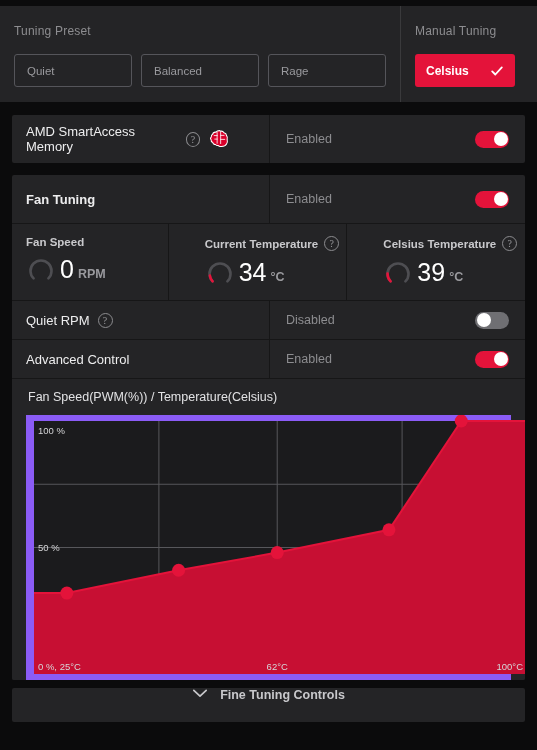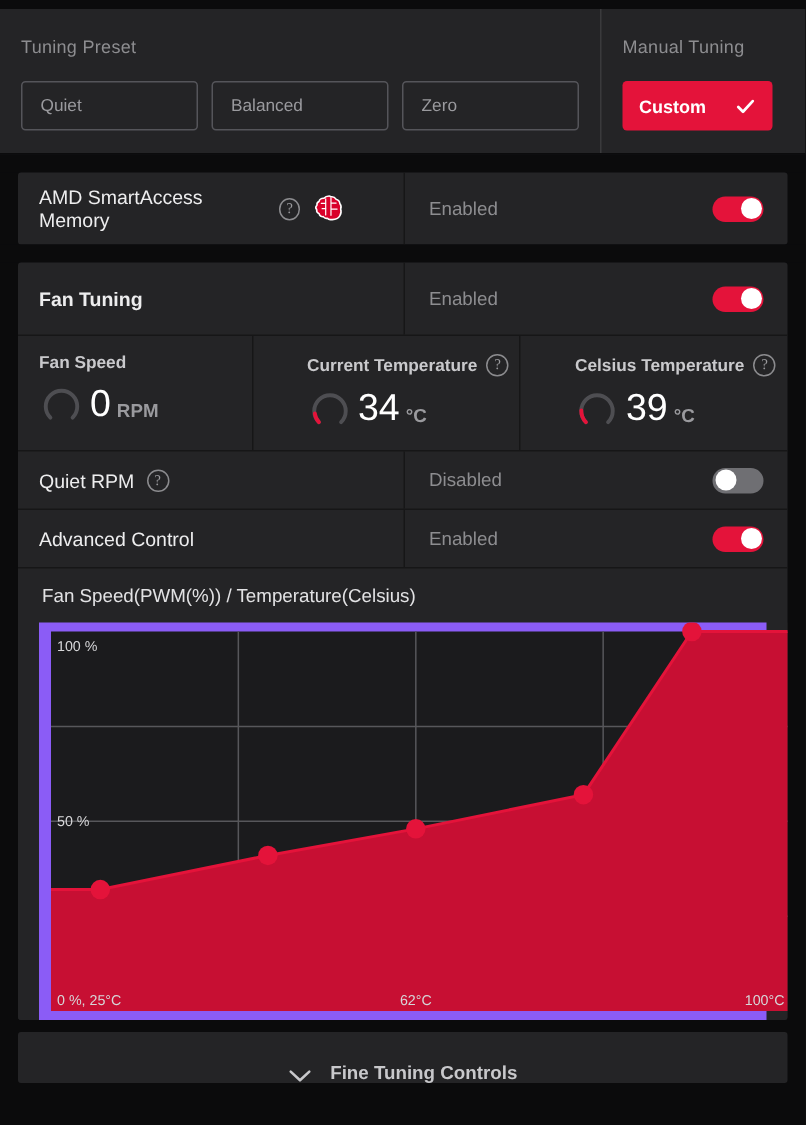--- a/index.html
+++ b/index.html
@@ -248,21 +248,21 @@
     background: #8b5cf6;
   }
   svg.chart { display: block; }
 
   
   .footer {
     margin: 8px 12px 0 12px;
     height: 34px;
     background: #242426;
     display: flex;
-    align-items: flex-end;
+    align-items: flex-start;
     justify-content: center;
     gap: 12px;
     cursor: pointer;
     border-radius: 2px;
   }
   .footer-label {
     font-size: 12.5px;
     color: #c8c8cb;
     font-weight: 600;
   }
@@ -274,27 +274,27 @@
 <div class="app">
 
   <div class="topstrip"></div>
 
   <div class="preset-bar">
     <div class="preset-left">
       <div class="section-label">Tuning Preset</div>
       <div class="preset-btns">
         <div class="preset-btn">Quiet</div>
         <div class="preset-btn">Balanced</div>
-        <div class="preset-btn">Zero</div>
+        <div class="preset-btn">Rage</div>
       </div>
     </div>
     <div class="preset-right">
       <div class="section-label">Manual Tuning</div>
       <div class="custom-btn">
-        <span>Custom</span>
+        <span>Celsius</span>
         <svg class="check" viewBox="0 0 16 16">
           <path d="M2.5 8.4 L6.1 12 L13.5 3.9" fill="none" stroke="#ffffff" stroke-width="2.1" stroke-linecap="round" stroke-linejoin="round"></path>
         </svg>
       </div>
     </div>
   </div>
 
   <div class="gap"></div>
 
   <div class="card">

